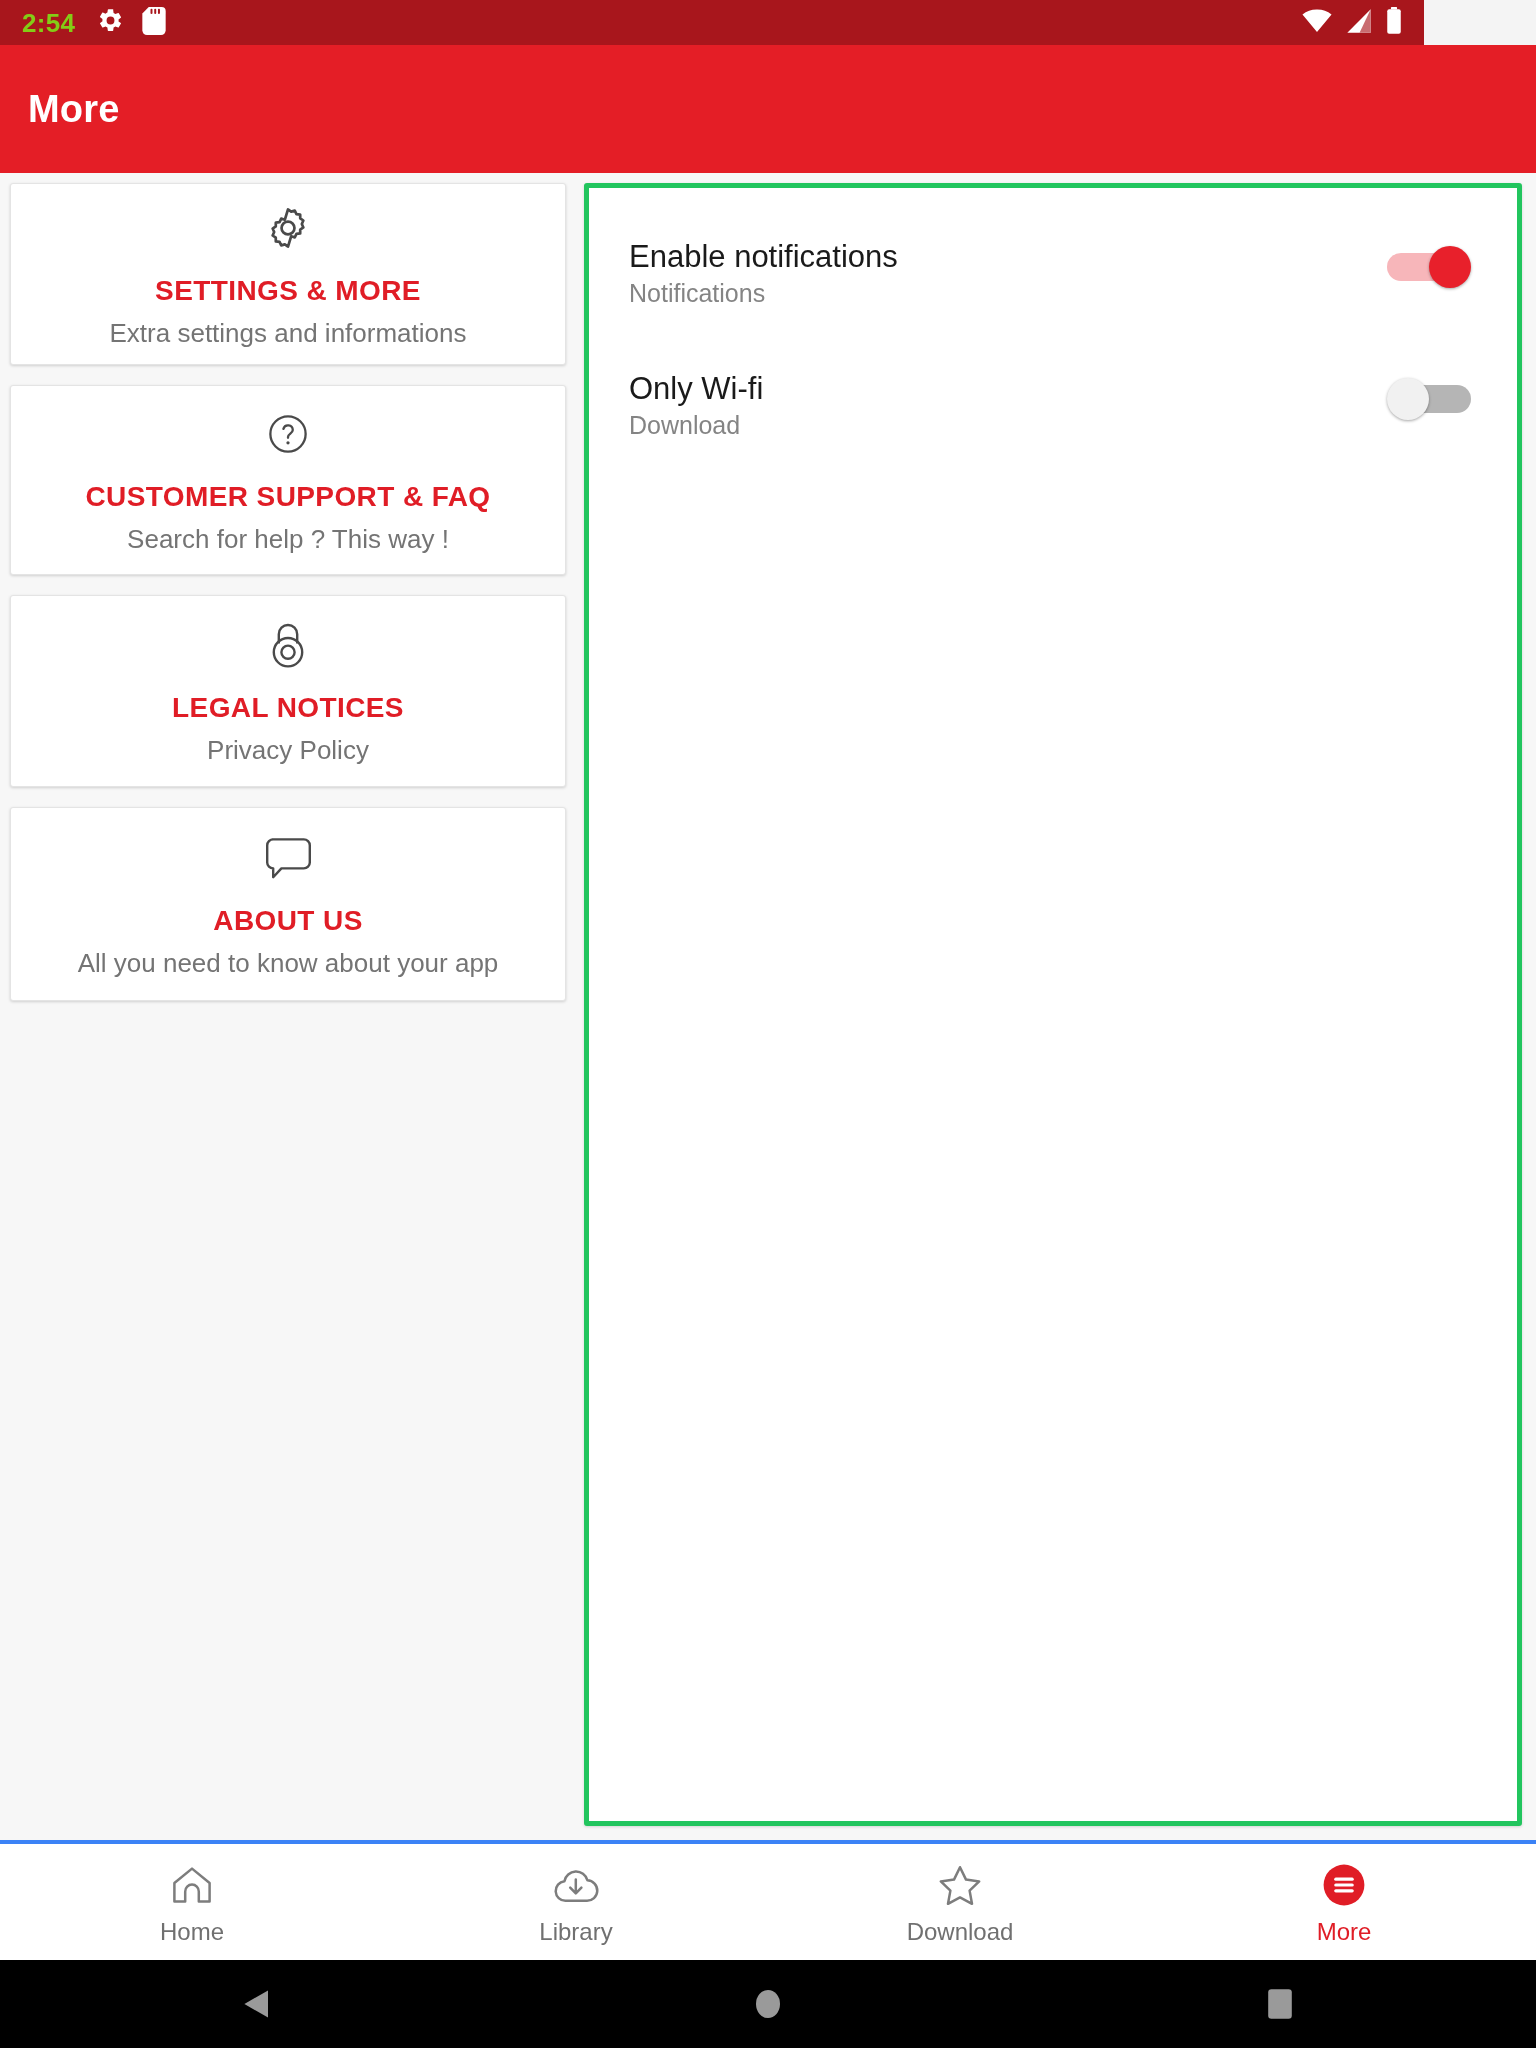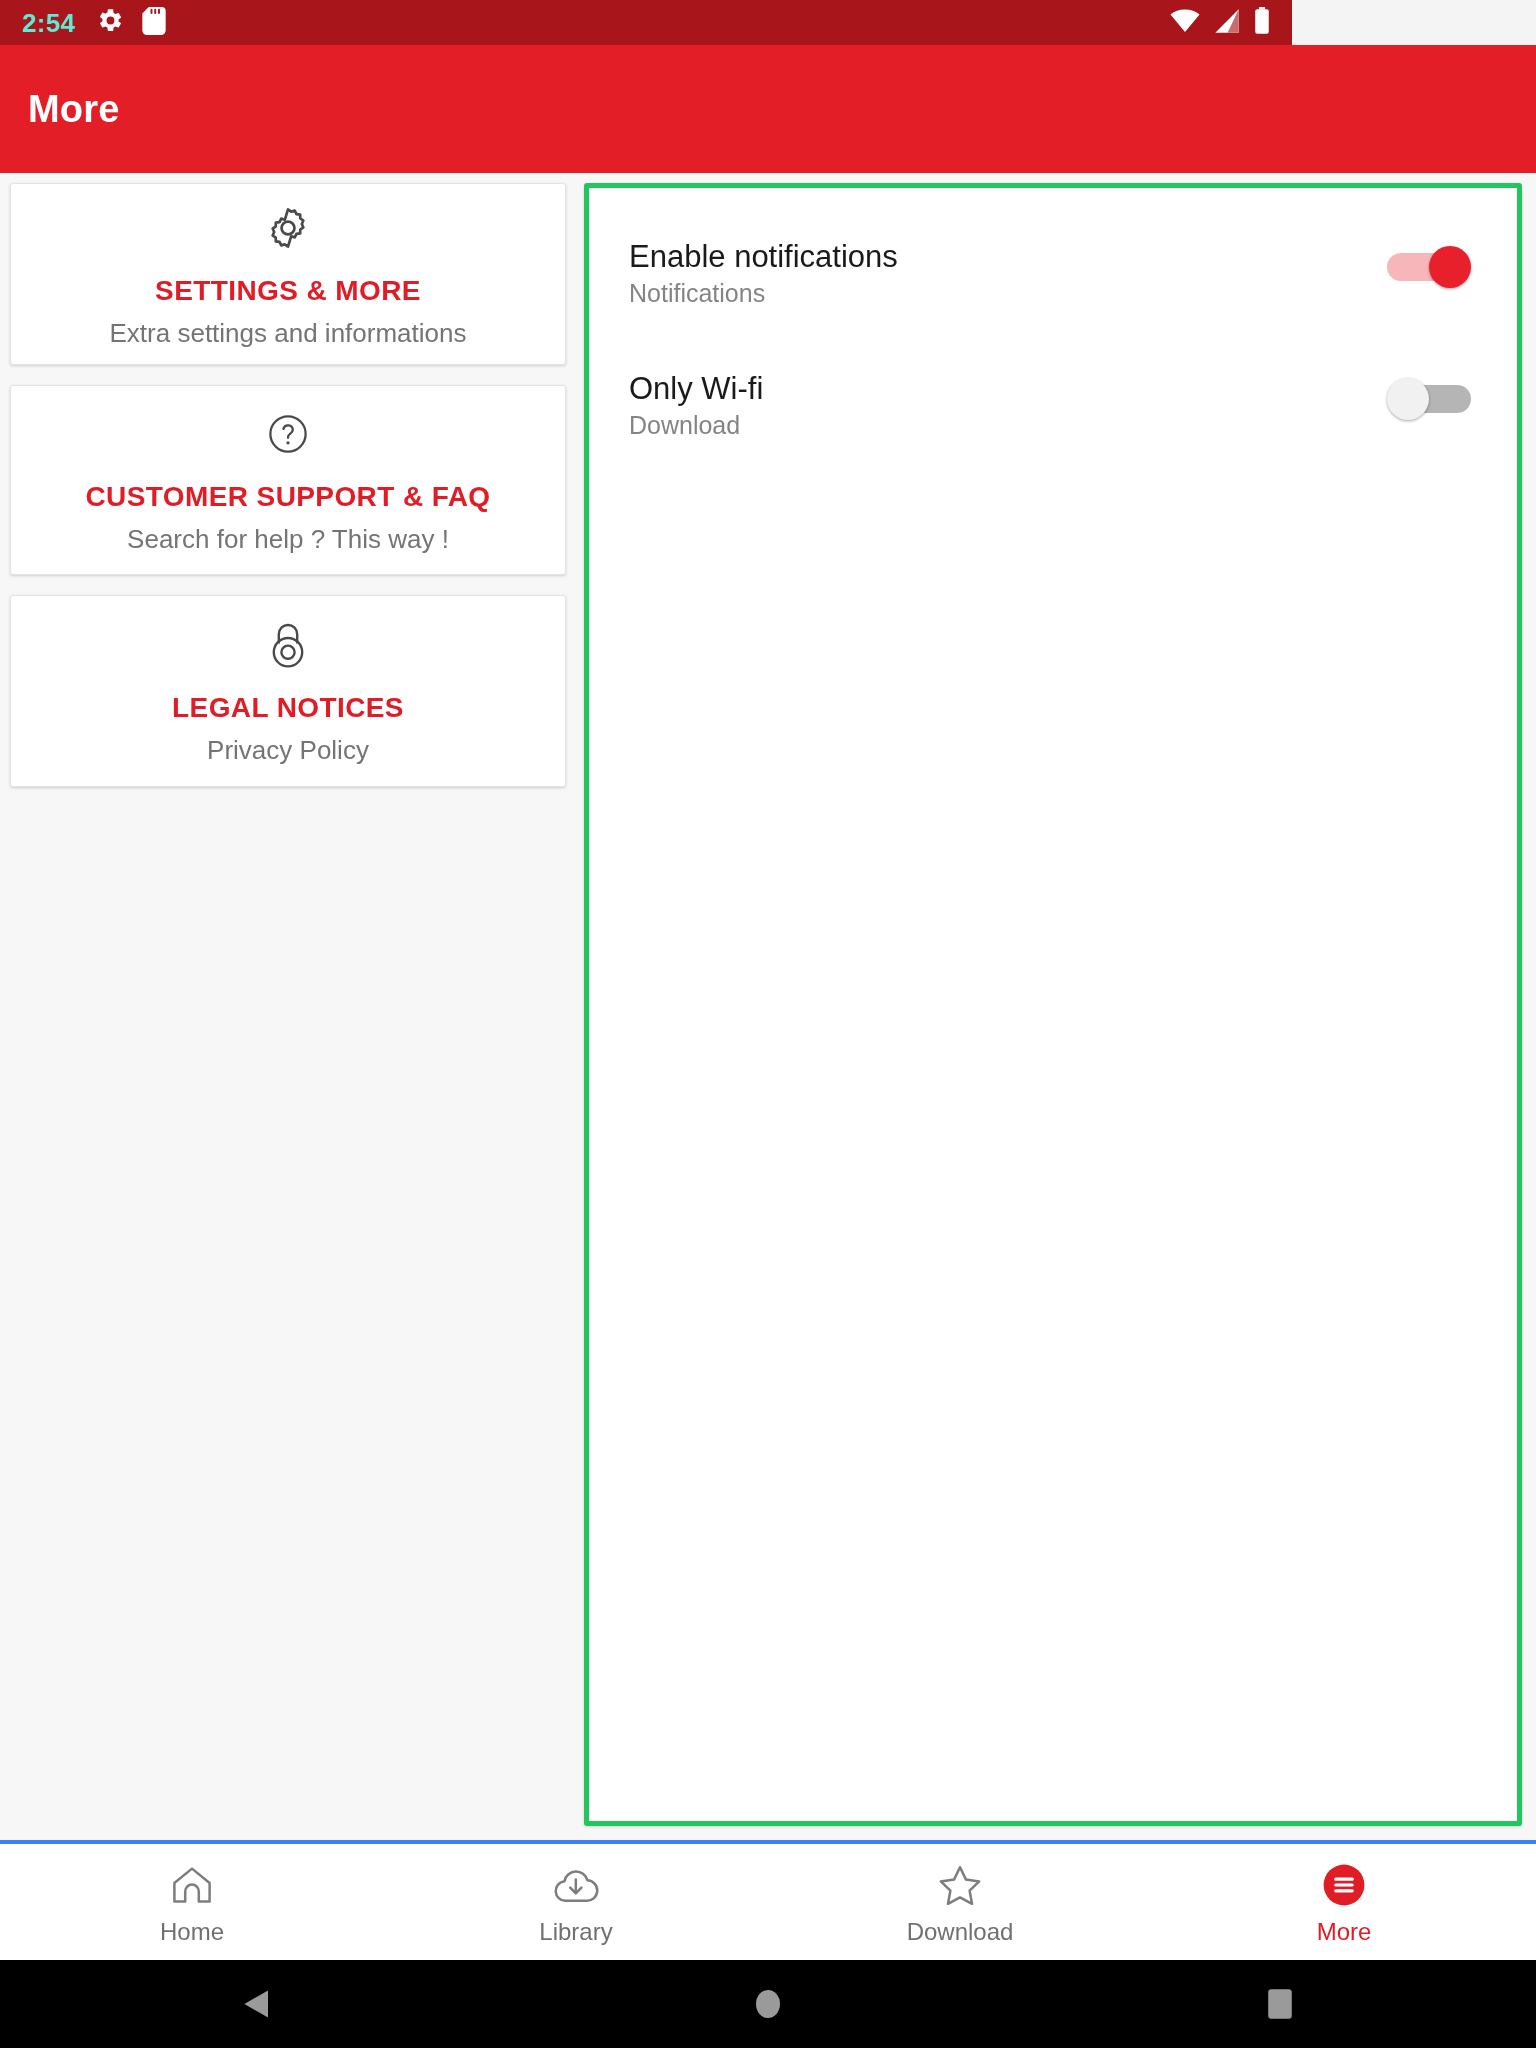--- a/index.html
+++ b/index.html
@@ -6,23 +6,23 @@
   html, body {
     width:1536px; height:2048px;
     background:#f4f4f4;
     font-family:"Liberation Sans", sans-serif;
     overflow:hidden;
   }
   #app { position:relative; width:1536px; height:2048px; }
 
   
   .statusbar{
-    position:absolute; top:0; left:0; width:1292px; height:45px;
+    position:absolute; top:0; left:0; width:1424px; height:45px;
     background:#a8161c; display:flex; align-items:center;
-    padding:4px 22px; color:#5eead4;
+    padding:4px 22px; color:#84cc16;
   }
   .sb-time{ font-size:26px; font-weight:bold; letter-spacing:.3px; line-height:1; }
   .sb-left-icons{ display:flex; align-items:center; gap:18px; margin-left:22px; }
   .sb-spacer{ flex:1 1 auto; }
   .sb-right-icons{ display:flex; align-items:center; gap:13px; }
 
   
   .appbar{
     position:absolute; top:45px; left:0; width:1536px; height:128px;
     background:#e41e26; display:flex; align-items:center; padding-left:28px;
@@ -196,20 +196,29 @@
           <svg width="44" height="52" viewBox="0 0 22 26" fill="none" stroke="#4a4a4a" stroke-width="1.2">
             <path d="M6.4 12.2V7.6a4.6 4.6 0 0 1 9.2 0v4.6"></path>
             <circle cx="11" cy="16.6" r="7.1"></circle>
             <circle cx="11" cy="16.6" r="3.3"></circle>
           </svg>
         </span>
         <span class="card-title">LEGAL NOTICES</span>
         <span class="card-sub">Privacy Policy</span>
       </div>
 
+      <div class="menu-card mc-3">
+        <span class="card-icon">
+          <svg width="50" height="46" viewBox="0 0 25 23" fill="none" stroke="#4a4a4a" stroke-width="1.2" stroke-linejoin="round">
+            <path d="M4.6 2.2h15.8a3 3 0 0 1 3 3v8.5a3 3 0 0 1-3 3H9.2l-4.1 4.4v-4.4a3 3 0 0 1-3-3V5.2a3 3 0 0 1 3-3z"></path>
+          </svg>
+        </span>
+        <span class="card-title">ABOUT US</span>
+        <span class="card-sub">All you need to know about your app</span>
+      </div>
 
     </div>
 
     <div class="right-col">
       <div class="settings-card">
 
         <div class="setting-row r0">
           <span class="setting-text">
             <span class="setting-title">Enable notifications</span>
             <span class="setting-sub">Notifications</span>

